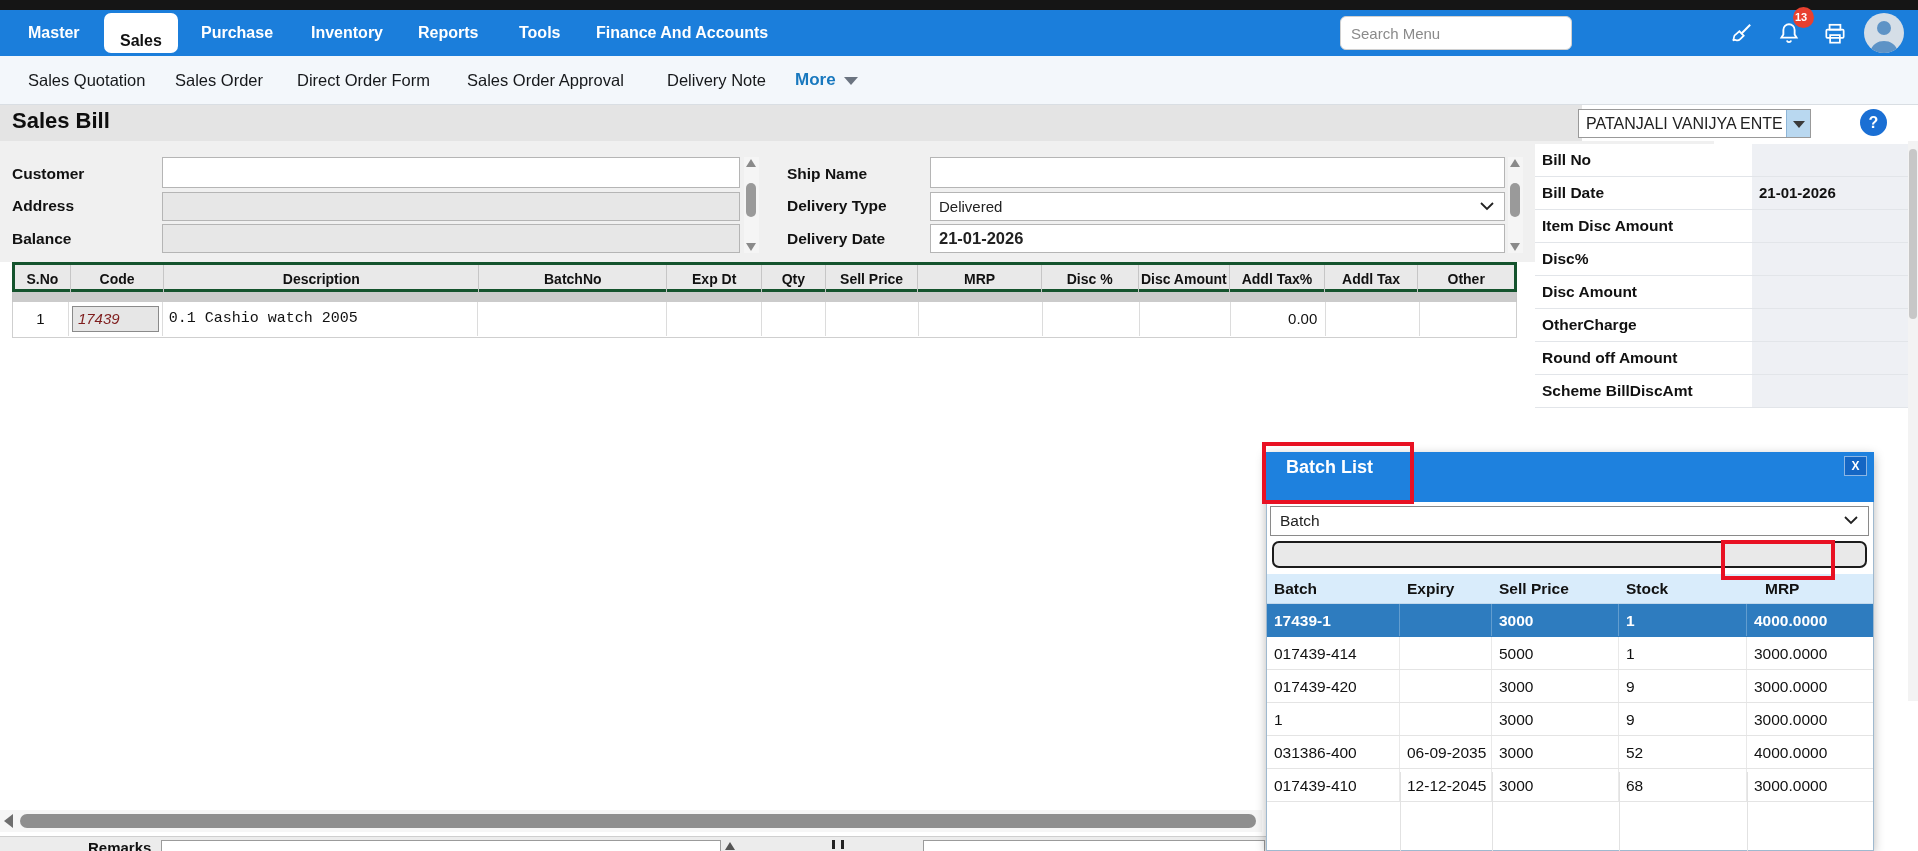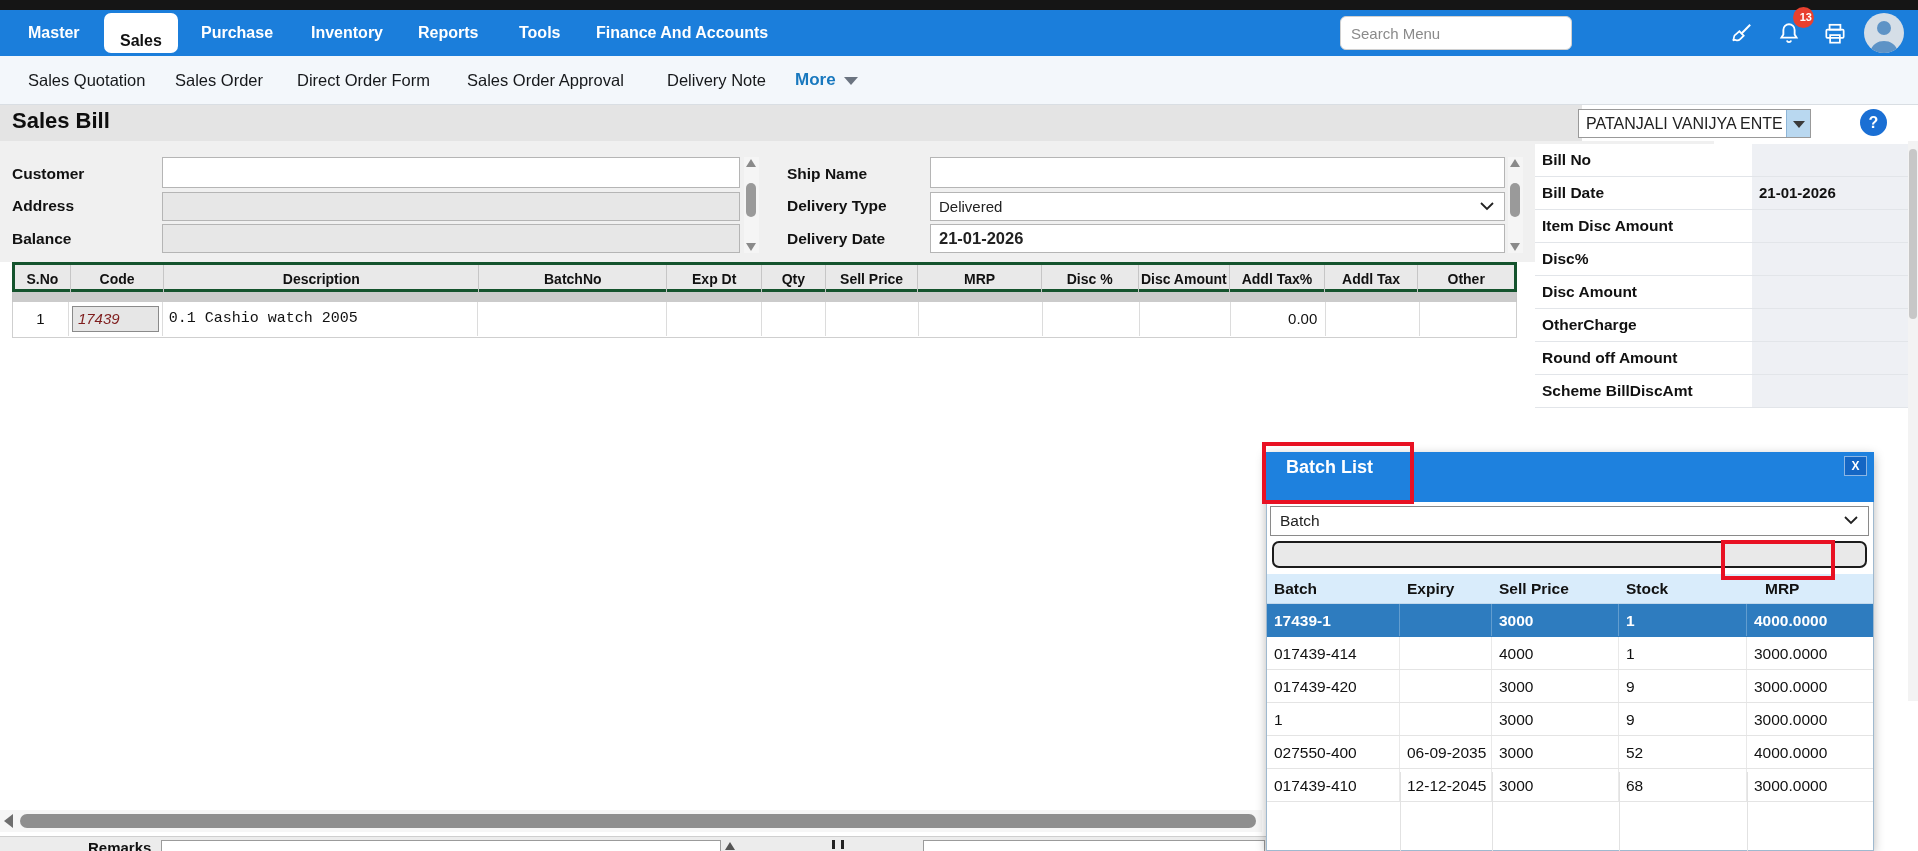--- a/index.html
+++ b/index.html
@@ -7,21 +7,21 @@
   #app { position:relative; width:1918px; height:851px; background:#fff; }
 
   
   #topstrip { position:absolute; left:0; top:0; width:1918px; height:10px; background:#151515; }
   #topbar { position:absolute; left:0; top:10px; width:1918px; height:46px; background:#1b7edb; }
   .nav-item { position:absolute; top:0; height:46px; line-height:46px; color:#fff; font-weight:bold; font-size:16px; cursor:pointer; }
   .nav-item.active { background:#fff; color:#111; border-radius:7px; top:3px; height:40px; line-height:40px; padding:8px 16px; }
   #search-box { position:absolute; left:1340px; top:6px; width:232px; height:34px; border-radius:6px; border:1px solid #d0d0d0; background:#fff; font-size:15px; color:#333; padding:0 10px; outline:none; }
   #search-box::placeholder { color:#8a8a8a; }
   .tb-icon { position:absolute; top:11px; width:26px; height:26px; cursor:pointer; }
-  #badge { position:absolute; left:1793px; top:-3px; min-width:21px; height:21px; border-radius:11px; background:#e8402f; color:#fff; font-size:11px; font-weight:bold; text-align:right; line-height:21px; padding:0 2px; }
+  #badge { position:absolute; left:1793px; top:-3px; min-width:21px; height:21px; border-radius:11px; background:#e8402f; color:#fff; font-size:11px; font-weight:bold; text-align:left; line-height:21px; padding:0 2px; }
   #avatar { position:absolute; left:1864px; top:3px; width:40px; height:40px; border-radius:50%; background:#d5dee7; overflow:hidden; cursor:pointer; }
 
   
   #subnav { position:absolute; left:0; top:56px; width:1918px; height:49px; background:#f3f7fb; border-bottom:1px solid #d9dee3; }
   .sub-item { position:absolute; top:0; height:48px; line-height:48px; font-size:16.5px; color:#16181b; cursor:pointer; white-space:nowrap; }
   #more-item { position:absolute; left:795px; top:0; height:48px; line-height:48px; font-size:17px; color:#1878be; font-weight:bold; cursor:pointer; }
   #more-caret { display:inline-block; width:0; height:0; border-left:7px solid transparent; border-right:7px solid transparent; border-top:8px solid #6b7480; margin-left:8px; vertical-align:middle; }
   #more-underline { position:absolute; left:770px; top:93px; width:96px; height:4px; background:#1878be; }
 
   
@@ -312,40 +312,40 @@
       <div class="b-row selected">
         <div class="bc b0">17439-1</div>
         <div class="bc b1"></div>
         <div class="bc b2">3000</div>
         <div class="bc b3">1</div>
         <div class="bc b4">4000.0000</div>
       </div>
       <div class="b-row">
         <div class="bc b0">017439-414</div>
         <div class="bc b1"></div>
-        <div class="bc b2">4000</div>
+        <div class="bc b2">5000</div>
         <div class="bc b3">1</div>
         <div class="bc b4">3000.0000</div>
       </div>
       <div class="b-row">
         <div class="bc b0">017439-420</div>
         <div class="bc b1"></div>
         <div class="bc b2">3000</div>
         <div class="bc b3">9</div>
         <div class="bc b4">3000.0000</div>
       </div>
       <div class="b-row">
         <div class="bc b0">1</div>
         <div class="bc b1"></div>
         <div class="bc b2">3000</div>
         <div class="bc b3">9</div>
         <div class="bc b4">3000.0000</div>
       </div>
       <div class="b-row">
-        <div class="bc b0">027550-400</div>
+        <div class="bc b0">031386-400</div>
         <div class="bc b1">06-09-2035</div>
         <div class="bc b2">3000</div>
         <div class="bc b3">52</div>
         <div class="bc b4">4000.0000</div>
       </div>
       <div class="b-row">
         <div class="bc b0">017439-410</div>
         <div class="bc b1">12-12-2045</div>
         <div class="bc b2">3000</div>
         <div class="bc b3">68</div>

